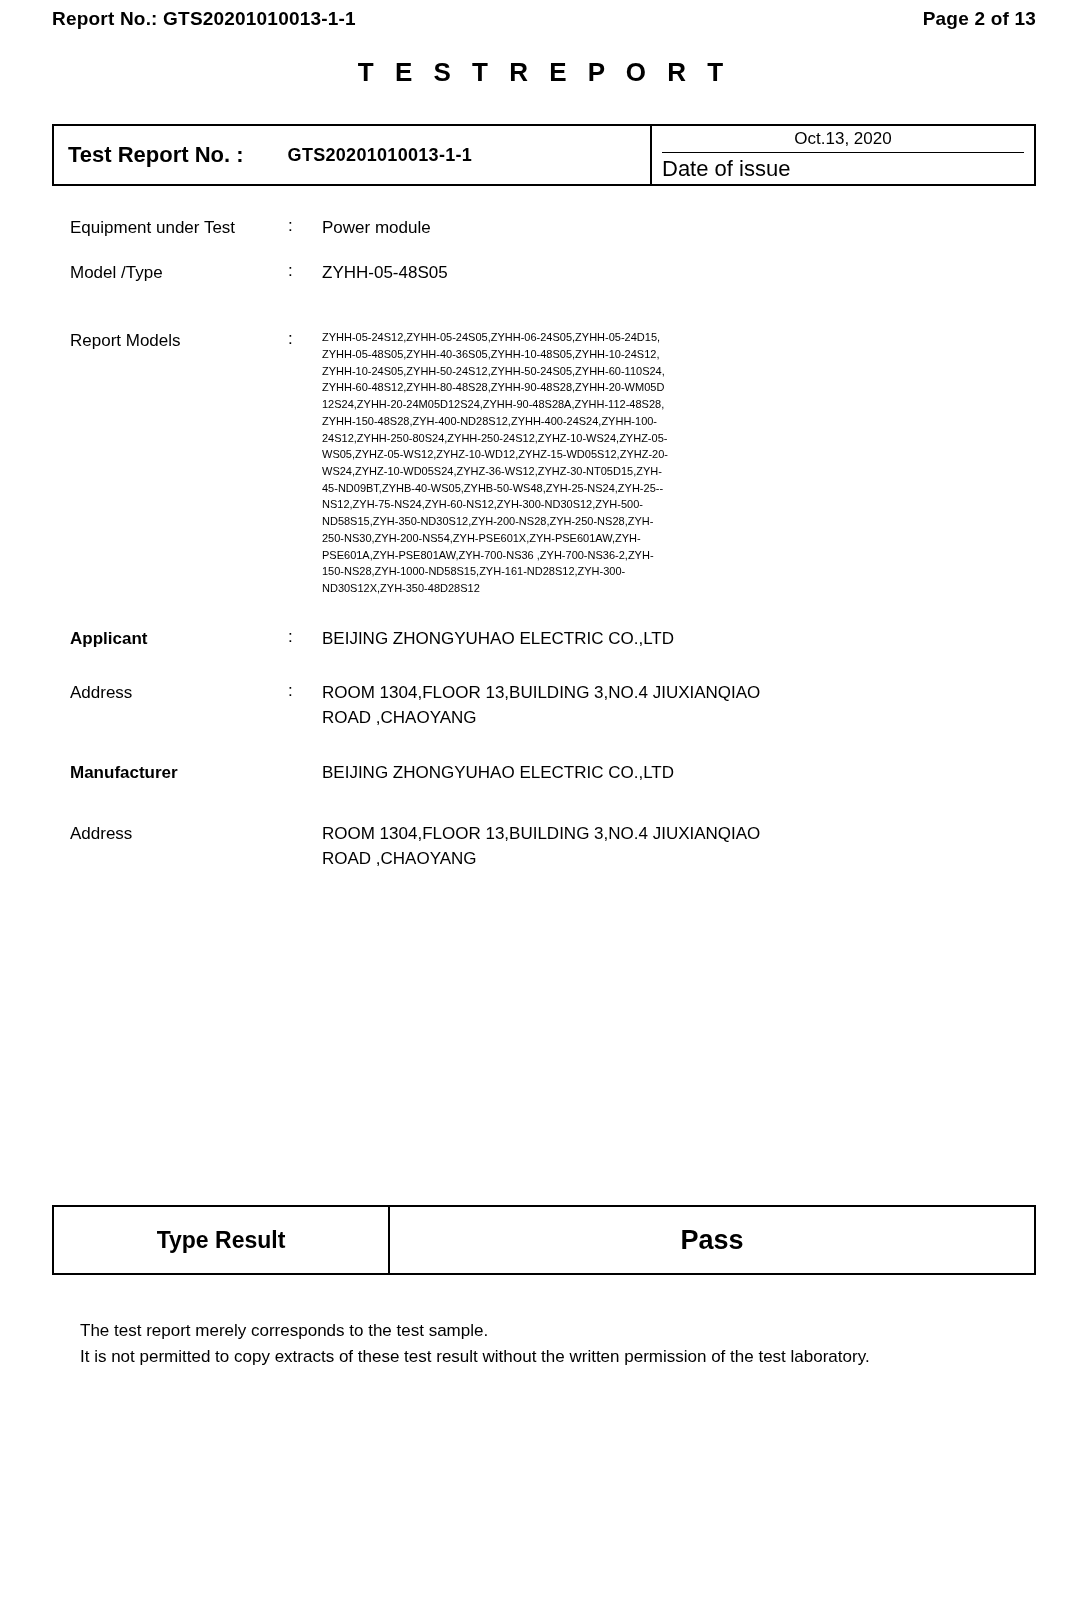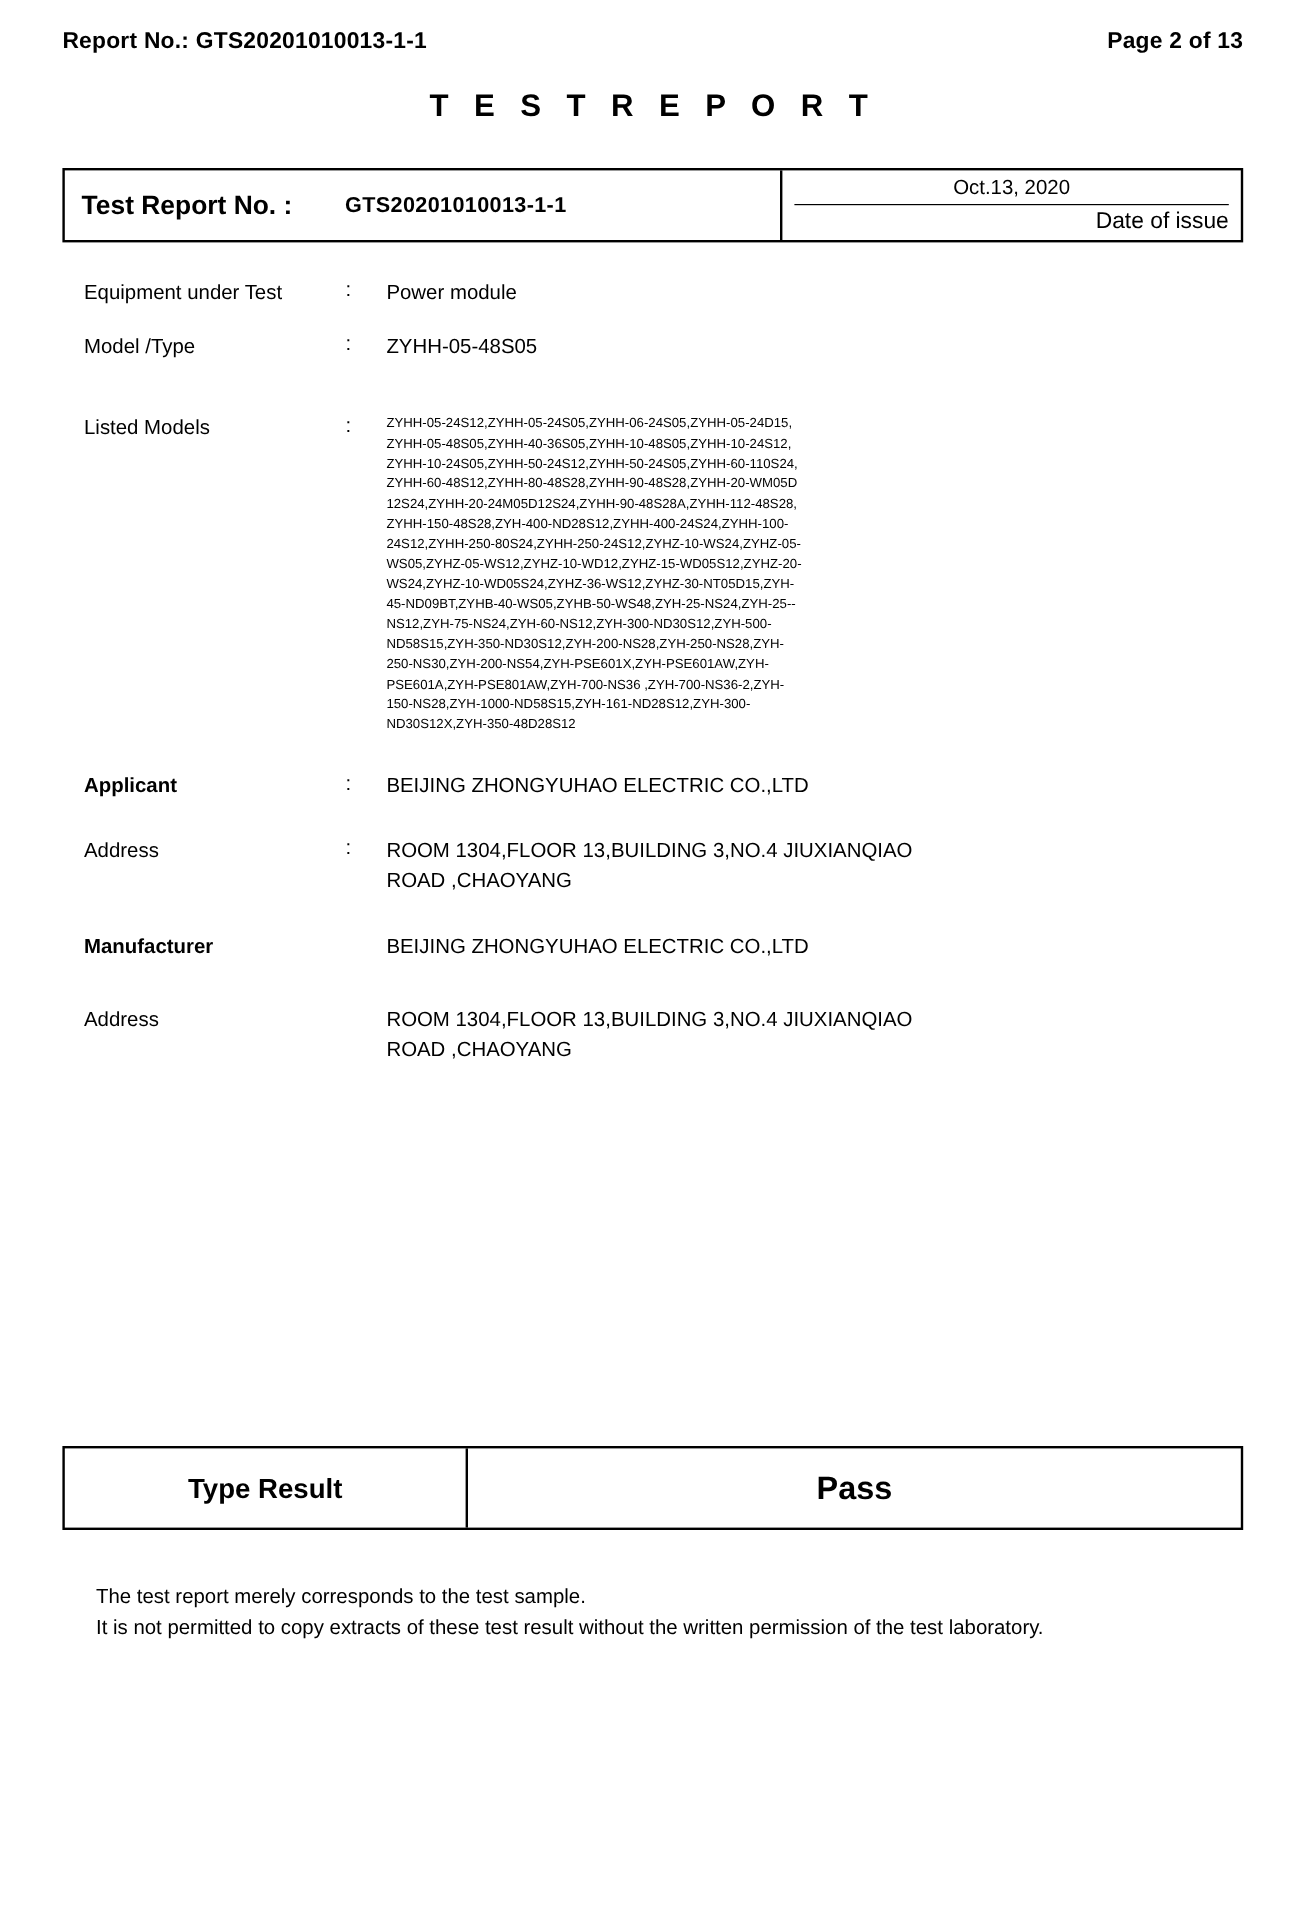--- a/index.html
+++ b/index.html
@@ -15,21 +15,21 @@
   .page {
     position: relative;
     width: 1088px;
     height: 1608px;
     padding: 0 52px;
   }
   .header-row {
     display: flex;
     justify-content: space-between;
     align-items: flex-start;
-    padding-top: 24px;
+    padding-top: 8px;
     font-size: 19px;
     font-weight: bold;
     letter-spacing: 0.2px;
   }
   .doc-title {
     text-align: center;
     font-size: 26px;
     font-weight: bold;
     letter-spacing: 7px;
     margin-top: 27px;
@@ -67,23 +67,23 @@
     padding: 2px 10px;
   }
   .rn-date {
     font-size: 17px;
     padding-bottom: 3px;
     width: 100%;
     text-align: center;
     border-bottom: 1px solid #000;
   }
   .rn-date-label {
-    font-size: 19px;
+    font-size: 22px;
     padding-top: 3px;
-    text-align: right;
+    text-align: left;
     width: 100%;
   }
   .fields {
     margin-top: 30px;
     padding-left: 18px;
   }
   .field {
     display: flex;
     margin-bottom: 26px;
   }
@@ -183,21 +183,21 @@
       <div class="f-value">Power module</div>
     </div>
 
     <div class="field field-model">
       <div class="f-label">Model /Type</div>
       <div class="f-colon">:</div>
       <div class="f-value">ZYHH-05-48S05</div>
     </div>
 
     <div class="field field-models">
-      <div class="f-label">Listed Models</div>
+      <div class="f-label">Report Models</div>
       <div class="f-colon">:</div>
       <div class="f-value">ZYHH-05-24S12,ZYHH-05-24S05,ZYHH-06-24S05,ZYHH-05-24D15,
 ZYHH-05-48S05,ZYHH-40-36S05,ZYHH-10-48S05,ZYHH-10-24S12,
 ZYHH-10-24S05,ZYHH-50-24S12,ZYHH-50-24S05,ZYHH-60-110S24,
 ZYHH-60-48S12,ZYHH-80-48S28,ZYHH-90-48S28,ZYHH-20-WM05D
 12S24,ZYHH-20-24M05D12S24,ZYHH-90-48S28A,ZYHH-112-48S28,
 ZYHH-150-48S28,ZYH-400-ND28S12,ZYHH-400-24S24,ZYHH-100-
 24S12,ZYHH-250-80S24,ZYHH-250-24S12,ZYHZ-10-WS24,ZYHZ-05-
 WS05,ZYHZ-05-WS12,ZYHZ-10-WD12,ZYHZ-15-WD05S12,ZYHZ-20-
 WS24,ZYHZ-10-WD05S24,ZYHZ-36-WS12,ZYHZ-30-NT05D15,ZYH-

